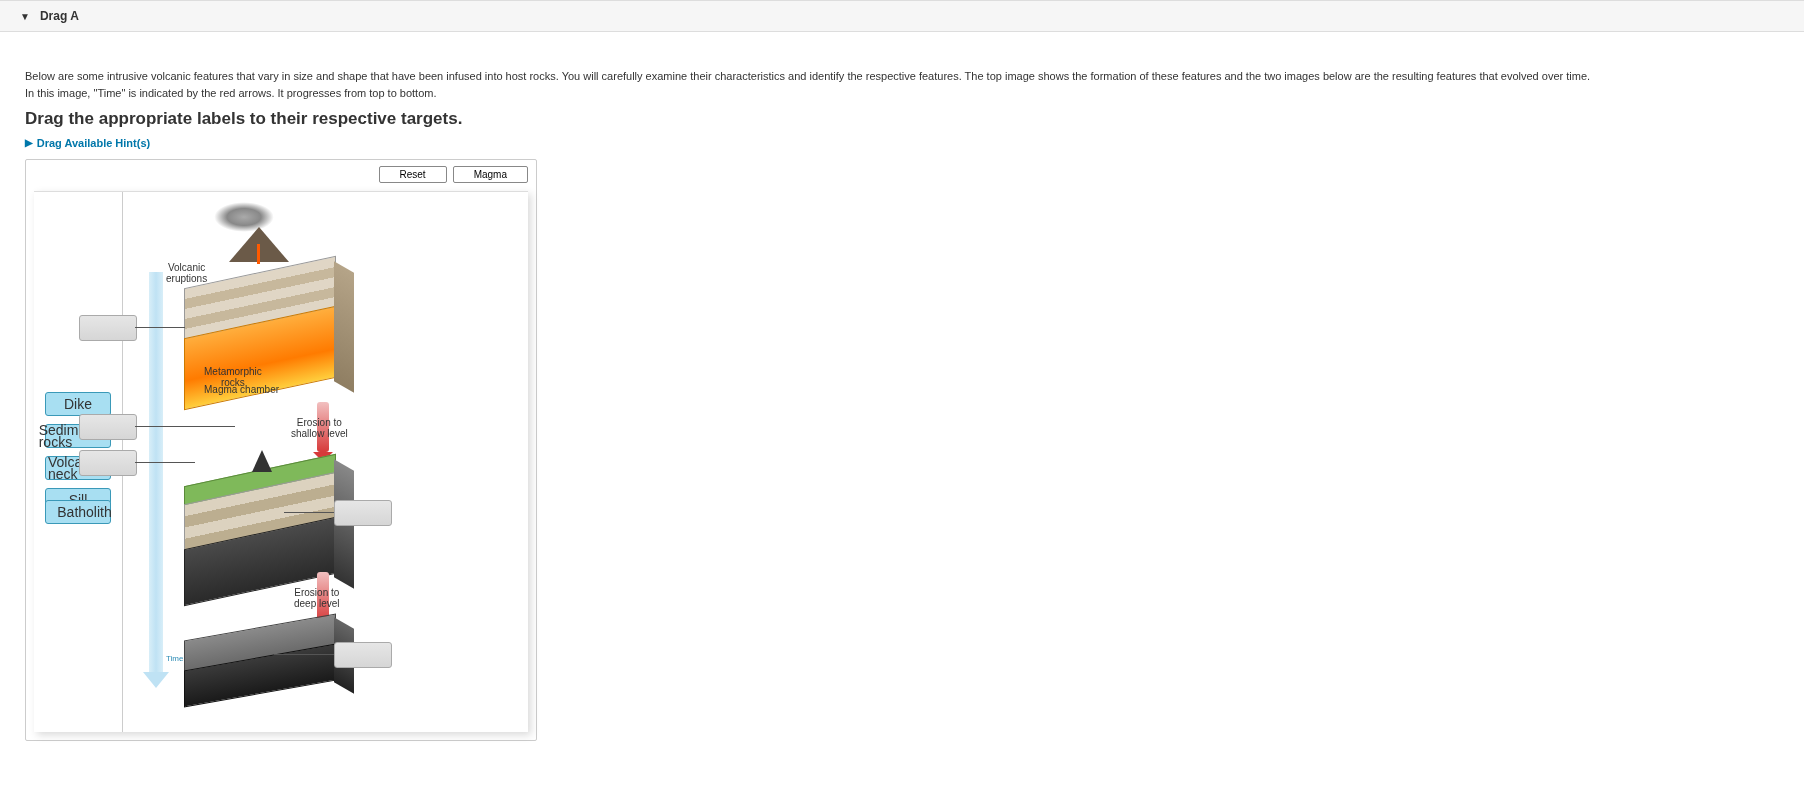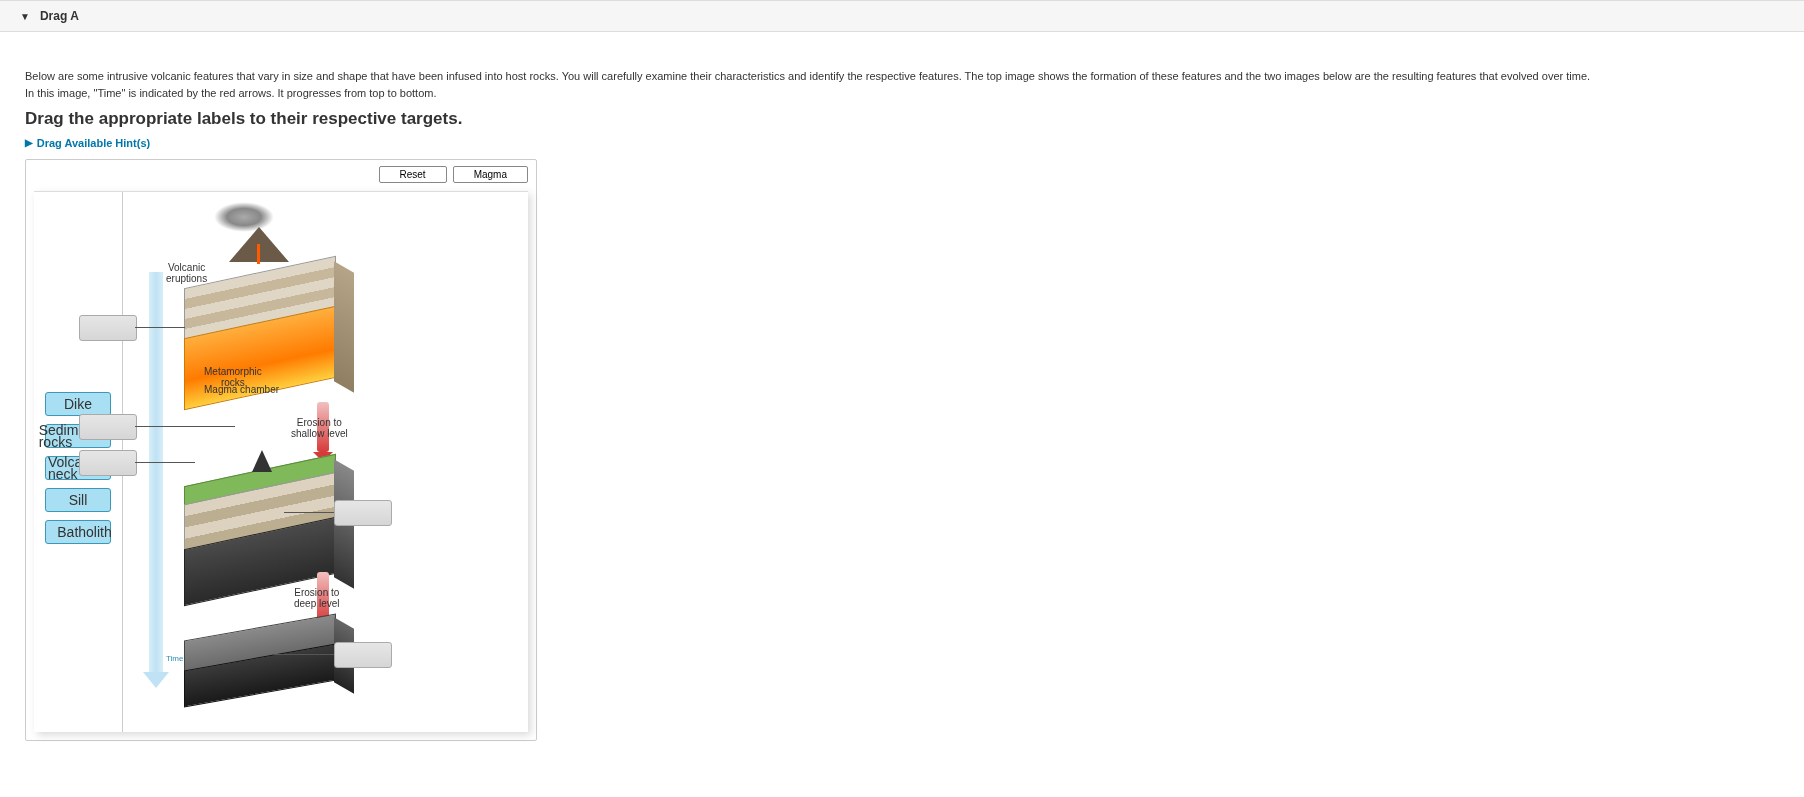--- a/index.html
+++ b/index.html
@@ -78,21 +78,21 @@
       <button class="mini-btn">Magma</button>
     </div>
 
     <div class="work-area">
       <div class="pallet-divider"></div>
 
       <div class="label-chip" style="left:11px;top:200px;">Dike</div>
       <div class="label-chip" style="left:11px;top:232px;">Sedimentary rocks</div>
       <div class="label-chip" style="left:11px;top:264px;">Volcanic neck</div>
       <div class="label-chip" style="left:11px;top:296px;">Sill</div>
-      <div class="label-chip" style="left:11px;top:328px;padding-left:15px;">Batholith</div>
+      <div class="label-chip" style="left:11px;top:308px;padding-left:15px;">Batholith</div>
 
       <div class="time-arrow"></div>
       <div class="time-lbl">Time</div>
 
       <div class="smoke"></div>
       <div class="volcano"></div>
       <div class="lava-line"></div>
       <div class="block b1">
         <div class="top"></div>
           <div class="magma"></div>

